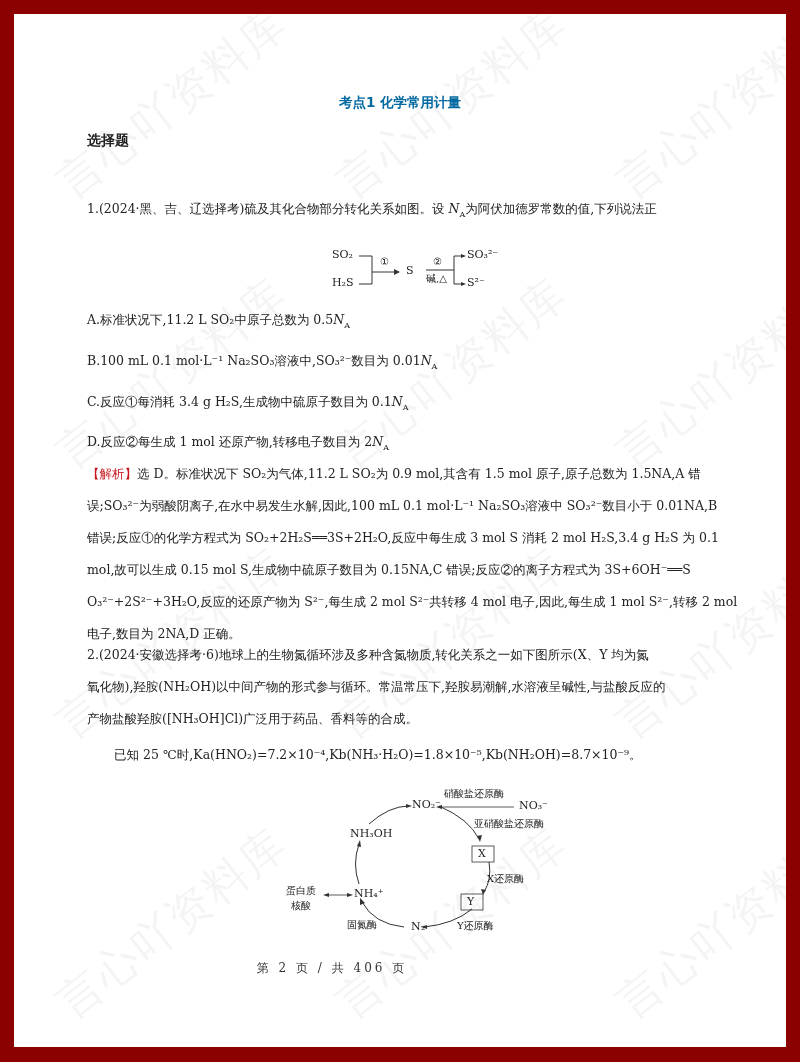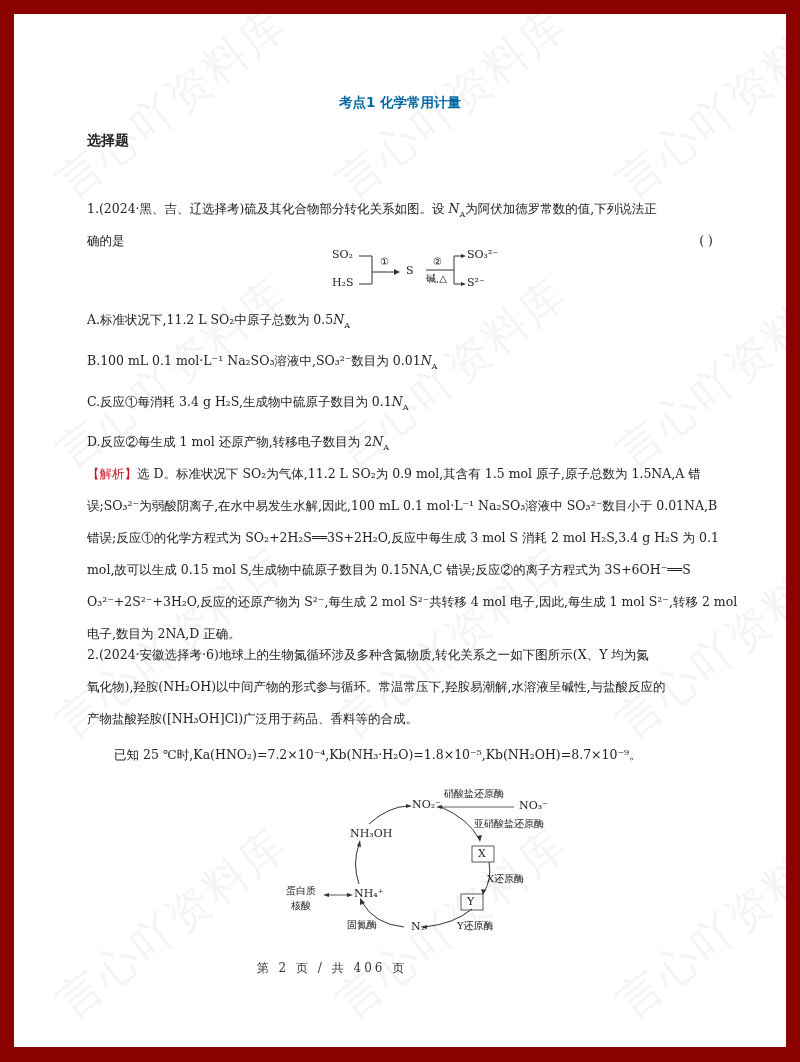--- a/index.html
+++ b/index.html
@@ -113,24 +113,20 @@
   <div class="wm" style="left:300px;top:880px;">言心吖资料库</div>
   <div class="wm" style="left:580px;top:880px;">言心吖资料库</div>
 
   <div class="content">
     <div class="title">考点1 化学常用计量</div>
     <div class="section">选择题</div>
 
     <div class="para" style="top:179px;">
       <span class="line">
         <span>1.(2024·黑、吉、辽选择考)硫及其化合物部分转化关系如图。设 </span><span class="it">N</span><sub>A</sub><span>为阿伏加德罗常数的值,下列说法正</span>
-      </span>
-      <span class="line" style="position:relative;">
-        <span>确的是</span>
-        <span class="paren">(      )</span>
       </span>
     </div>
 
     <div class="diagram1">
       <svg width="200" height="65" viewBox="0 0 200 65" style="position:absolute;left:0;top:0;">
         <line x1="45" y1="17" x2="58" y2="17" stroke="#333" stroke-width="1"></line>
         <line x1="45" y1="45" x2="58" y2="45" stroke="#333" stroke-width="1"></line>
         <line x1="58" y1="17" x2="58" y2="45" stroke="#333" stroke-width="1"></line>
         <line x1="58" y1="33" x2="80" y2="33" stroke="#333" stroke-width="1"></line>
         <polygon points="80,30 86,33 80,36" fill="#333"></polygon>

